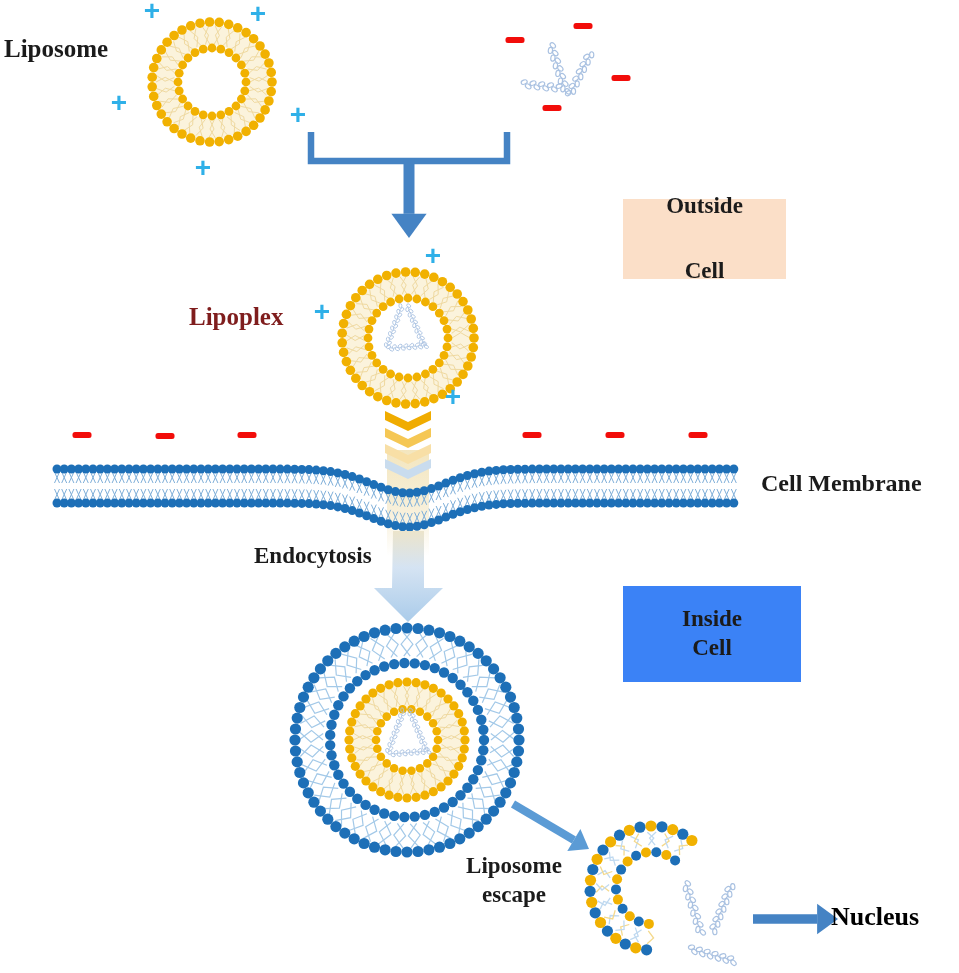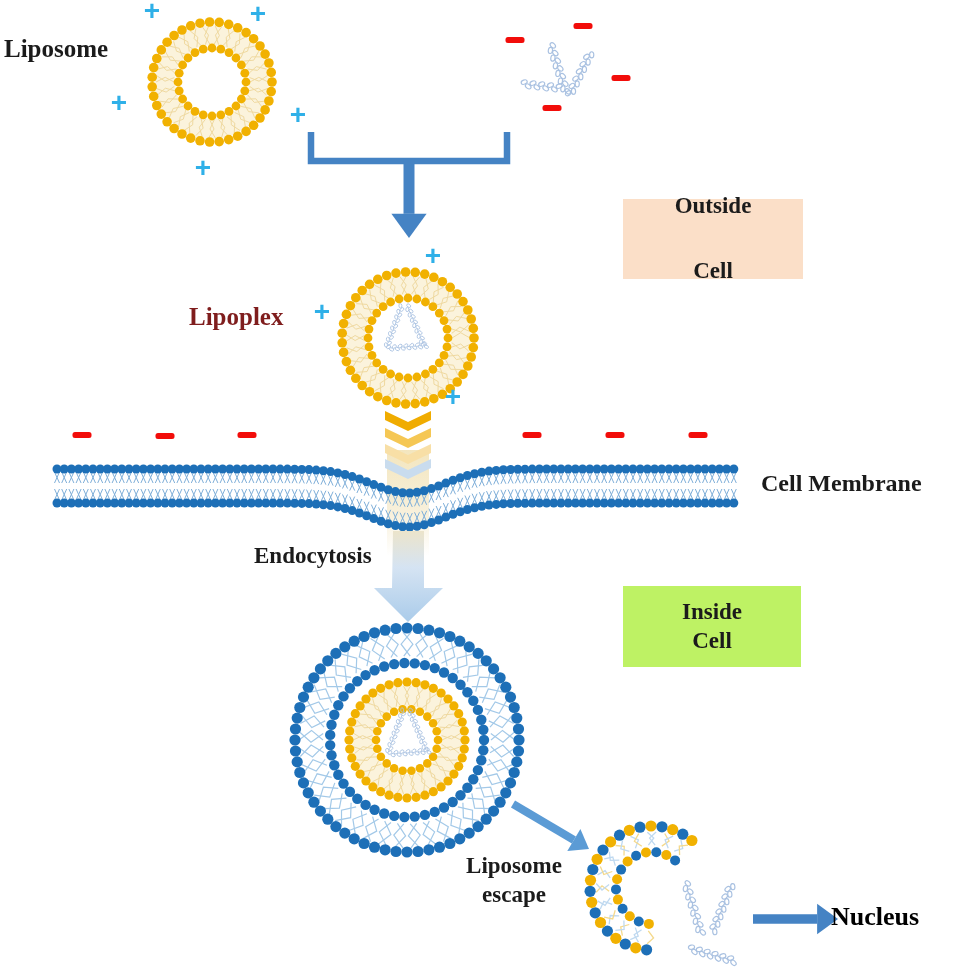--- a/index.html
+++ b/index.html
@@ -1435,32 +1435,32 @@
         <rect x="605.5" y="432" width="19" height="6" rx="2.5" fill="#F20D0A"></rect>
         <rect x="688.5" y="432" width="19" height="6" rx="2.5" fill="#F20D0A"></rect>
       </g>
     </svg>
 
   <div class="lbl" style="left: 4px; top: 34px; font-size: 25px; color: rgb(27, 27, 27);">Liposome</div>
 
   <div class="lblc" style="left: 618px; top: 2px; width: 180px; font-size: 24px; color: rgb(27, 27, 27);">
   </div>
 
-  <div class="infobox" style="left: 623px; top: 199px; width: 180px; height: 80px; font-size: 23px; background: rgb(251, 223, 200); color: rgb(27, 27, 27); gap: 36px;">
+  <div class="infobox" style="left: 623px; top: 199px; width: 163px; height: 80px; font-size: 23px; background: rgb(251, 223, 200); color: rgb(27, 27, 27); gap: 36px;">
     <div>Outside</div>
     <div>Cell</div>
   </div>
 
   <div class="lbl" style="left: 189px; top: 302px; font-size: 25px; color: #7f1d1d;">Lipoplex</div>
 
   <div class="lbl" style="left: 761px; top: 469px; font-size: 24px; color: rgb(27, 27, 27);">Cell Membrane</div>
 
   <div class="lbl" style="left: 254px; top: 542px; font-size: 23px; color: rgb(27, 27, 27);">Endocytosis</div>
 
-  <div class="infobox" style="left: 623px; top: 586px; width: 178px; height: 81px; font-size: 23px; background: #bef264; color: rgb(27, 27, 27);">
+  <div class="infobox" style="left: 623px; top: 586px; width: 178px; height: 96px; font-size: 23px; background: #3b82f6; color: rgb(27, 27, 27);">
     <div>Inside</div>
     <div>Cell</div>
   </div>
 
   <div class="lblc" style="left: 440px; top: 852px; width: 148px; font-size: 23px; color: rgb(27, 27, 27);">
     <div>Liposome</div>
     <div>escape</div>
   </div>
 
   <div class="lbl" style="left: 831px; top: 901px; font-size: 26px; color: #000000;">Nucleus</div>

